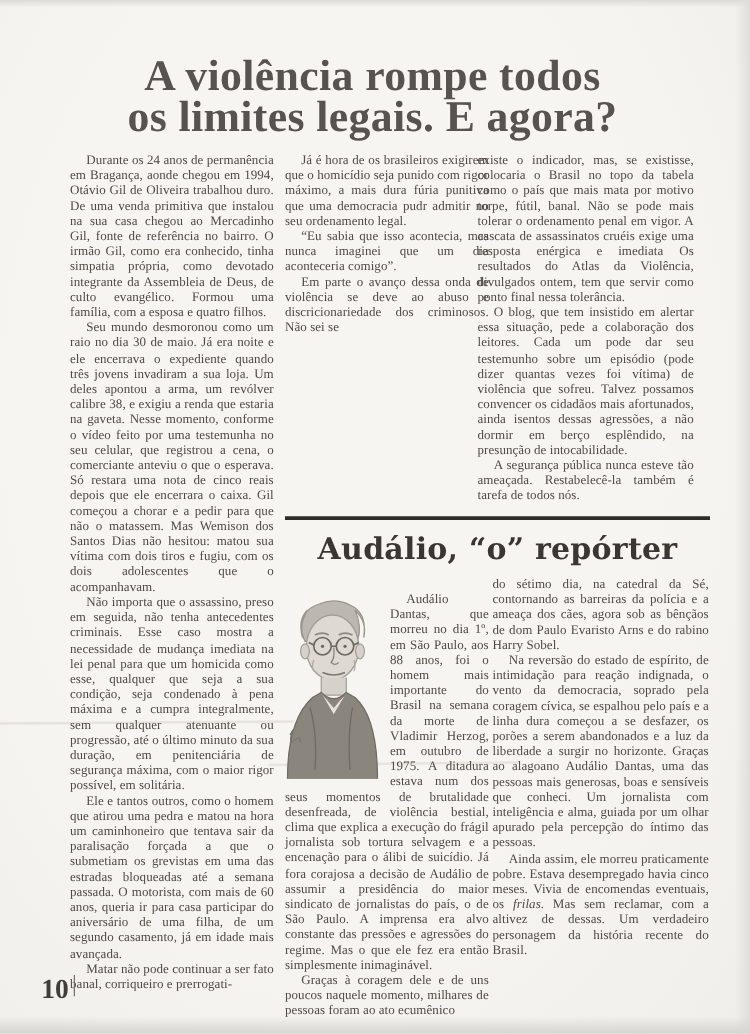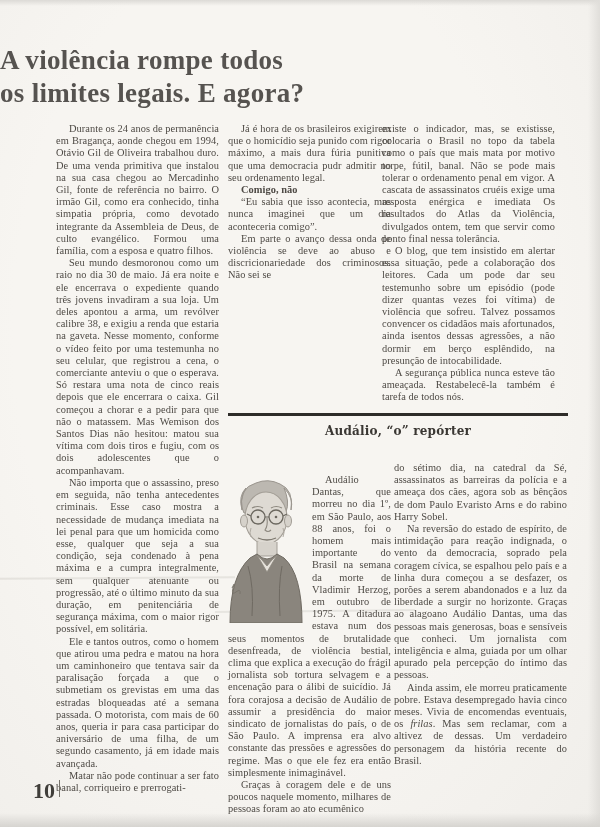--- a/index.html
+++ b/index.html
@@ -19,22 +19,22 @@
                  background:linear-gradient(to top,#d6d4d0,rgba(214,212,208,0)); }
   .edge-right  { position:absolute; right:0; top:0; width:12px; height:827px;
                  background:linear-gradient(to left,#e0deda,rgba(224,222,218,0)); }
   .crease-1 { position:absolute; left:0; top:577px; width:235px; height:2px;
               background:#b9b6b0; opacity:.28; transform:rotate(-.4deg); }
   .crease-2 { position:absolute; left:215px; top:610px; width:200px; height:2px;
               background:#b9b6b0; opacity:.25; transform:rotate(-.6deg); }
 
   
   .headline {
-    position:absolute; left:0; top:44px; width:596px; text-align:left;
-    font-size:27px; line-height:33px; color:#565350; letter-spacing:.3px;
+    position:absolute; left:0; top:44px; width:596px; text-align:center;
+    font-size:35px; line-height:33px; color:#565350; letter-spacing:.3px;
   }
   .headline span { display:block; }
 
   
   .col {
     position:absolute; text-align:justify; font-size:10.4px; line-height:12.2px;
     color:#4e4a45; letter-spacing:.05px; hyphens:auto; -webkit-hyphens:auto;
   }
   .col p { text-indent:13px; }
   .col p.cont { text-indent:0; }
@@ -43,21 +43,21 @@
   .a1c3 { left:382px; top:123px; width:173px; }
   .subhead { font-weight:bold; }
 
   
   .rule2 {
     position:absolute; left:228px; top:413px; width:340px; height:2.5px;
     background:#2e2c29;
   }
   .a2title {
     position:absolute; left:228px; top:424px; width:340px; text-align:center;
-    font-family:"DejaVu Serif", serif; font-weight:bold; font-size:12px;
+    font-family:"DejaVu Serif", serif; font-weight:bold; font-size:24px;
     color:#3a3733; letter-spacing:.2px;
   }
   .a2c1 { left:228px; top:462px; width:163px;margin-top:12px; }
   .a2c2 { left:394px; top:462px; width:173px; }
   .portrait {
     float:left; width:82px; height:147px; margin:2px 6px 2px -4px;
   }
   .it { font-style:italic; }
 
   
@@ -89,21 +89,20 @@
   <div class="col a1c1" lang="pt-BR">
     <p>Durante os 24 anos de permanência em Bragança, aonde chegou em 1994, Otávio Gil de Oliveira trabalhou duro. De uma venda primitiva que instalou na sua casa chegou ao Mercadinho Gil, fonte de referência no bairro. O irmão Gil, como era conhecido, tinha simpatia própria, como devotado integrante da Assembleia de Deus, de culto evangélico. Formou uma família, com a esposa e quatro filhos.</p>
     <p>Seu mundo desmoronou como um raio no dia 30 de maio. Já era noite e ele encerrava o expediente quando três jovens invadiram a sua loja. Um deles apontou a arma, um revólver calibre 38, e exigiu a renda que estaria na gaveta. Nesse momento, conforme o vídeo feito por uma testemunha no seu celular, que registrou a cena, o comerciante anteviu o que o esperava. Só restara uma nota de cinco reais depois que ele encerrara o caixa. Gil começou a chorar e a pedir para que não o matassem. Mas Wemison dos Santos Dias não hesitou: matou sua vítima com dois tiros e fugiu, com os dois adolescentes que o acompanhavam.</p>
     <p>Não importa que o assassino, preso em seguida, não tenha antecedentes criminais. Esse caso mostra a necessidade de mudança imediata na lei penal para que um homicida como esse, qualquer que seja a sua condição, seja condenado à pena máxima e a cumpra integralmente, sem qualquer atenuante ou progressão, até o último minuto da sua duração, em penitenciária de segurança máxima, com o maior rigor possível, em solitária.</p>
     <p>Ele e tantos outros, como o homem que atirou uma pedra e matou na hora um caminhoneiro que tentava sair da paralisação forçada a que o submetiam os grevistas em uma das estradas bloqueadas até a semana passada. O motorista, com mais de 60 anos, queria ir para casa participar do aniversário de uma filha, de um segundo casamento, já em idade mais avançada.</p>
     <p>Matar não pode continuar a ser fato banal, corriqueiro e prerrogati-</p>
   </div>
 
   <div class="col a1c2" lang="pt-BR">
     <p>Já é hora de os brasileiros exigirem que o homicídio seja punido com rigor máximo, a mais dura fúria punitiva que uma democracia pudr admitir no seu ordenamento legal.</p>
-    <p class="subhead">Comigo, não</p>
     <p>“Eu sabia que isso acontecia, mas nunca imaginei que um dia aconteceria comigo”.</p>
     <p>Em parte o avanço dessa onda de violência se deve ao abuso e discricionariedade dos criminosos. Não sei se</p>
   </div>
 
   <div class="col a1c3" lang="pt-BR">
     <p class="cont">existe o indicador, mas, se existisse, colocaria o Brasil no topo da tabela como o país que mais mata por motivo torpe, fútil, banal. Não se pode mais tolerar o ordenamento penal em vigor. A cascata de assassinatos cruéis exige uma resposta enérgica e imediata Os resultados do Atlas da Violência, divulgados ontem, tem que servir como ponto final nessa tolerância.</p>
     <p>O blog, que tem insistido em alertar essa situação, pede a colaboração dos leitores. Cada um pode dar seu testemunho sobre um episódio (pode dizer quantas vezes foi vítima) de violência que sofreu. Talvez possamos convencer os cidadãos mais afortunados, ainda isentos dessas agressões, a não dormir em berço esplêndido, na presunção de intocabilidade.</p>
     <p>A segurança pública nunca esteve tão ameaçada. Restabelecê-la também é tarefa de todos nós.</p>
   </div>
 
@@ -143,21 +142,21 @@
       <path d="M33 79 L43 96 L53 79 L48 84 L43 90 L38 84 Z" fill="#e6e2db" stroke="#8d887f" stroke-width="0.8"></path>
       <path d="M24 90 Q30 110 28 140 M58 90 Q54 110 56 140" stroke="#6f6a62" stroke-width="1" fill="none"></path>
 
       <path d="M8 112 q4 -8 1 0 q-2 8 3 4 t4 2" stroke="#7a756c" stroke-width="1" fill="none"></path>
     </svg>
     <p>Audálio Dantas, que morreu no dia 1º, em São Paulo, aos 88 anos, foi o homem mais importante do Brasil na semana da morte de Vladimir Herzog, em outubro de 1975. A ditadura estava num dos seus momentos de brutalidade desenfreada, de violência bestial, clima que explica a execução do frágil jornalista sob tortura selvagem e a encenação para o álibi de suicídio. Já fora corajosa a decisão de Audálio de assumir a presidência do maior sindicato de jornalistas do país, o de São Paulo. A imprensa era alvo constante das pressões e agressões do regime. Mas o que ele fez era então simplesmente inimaginável.</p>
     <p>Graças à coragem dele e de uns poucos naquele momento, milhares de pessoas foram ao ato ecumênico</p>
   </div>
 
   <div class="col a2c2" lang="pt-BR">
-    <p class="cont">do sétimo dia, na catedral da Sé, assassinatos as barreiras da polícia e a ameaça dos cães, agora sob as bênçãos de dom Paulo Evaristo Arns e do rabino Harry Sobel.</p>
+    <p class="cont">do sétimo dia, na catedral da Sé, contornando as barreiras da polícia e a ameaça dos cães, agora sob as bênçãos de dom Paulo Evaristo Arns e do rabino Harry Sobel.</p>
     <p>Na reversão do estado de espírito, de intimidação para reação indignada, o vento da democracia, soprado pela coragem cívica, se espalhou pelo país e a linha dura começou a se desfazer, os porões a serem abandonados e a luz da liberdade a surgir no horizonte. Graças ao alagoano Audálio Dantas, uma das pessoas mais generosas, boas e sensíveis que conheci. Um jornalista com inteligência e alma, guiada por um olhar apurado pela percepção do íntimo das pessoas.</p>
     <p><span>Ainda assim, ele morreu praticamente pobre. Estava desempregado havia cinco meses. Vivia de encomendas eventuais, os </span><span class="it">frilas</span><span>. Mas sem reclamar, com a altivez de dessas. Um verdadeiro personagem da história recente do Brasil.</span></p>
   </div>
 
   <div class="footer">
     <span class="page-num">10</span>
     <span class="footer-sep"></span>
   </div>
 
 </div>

